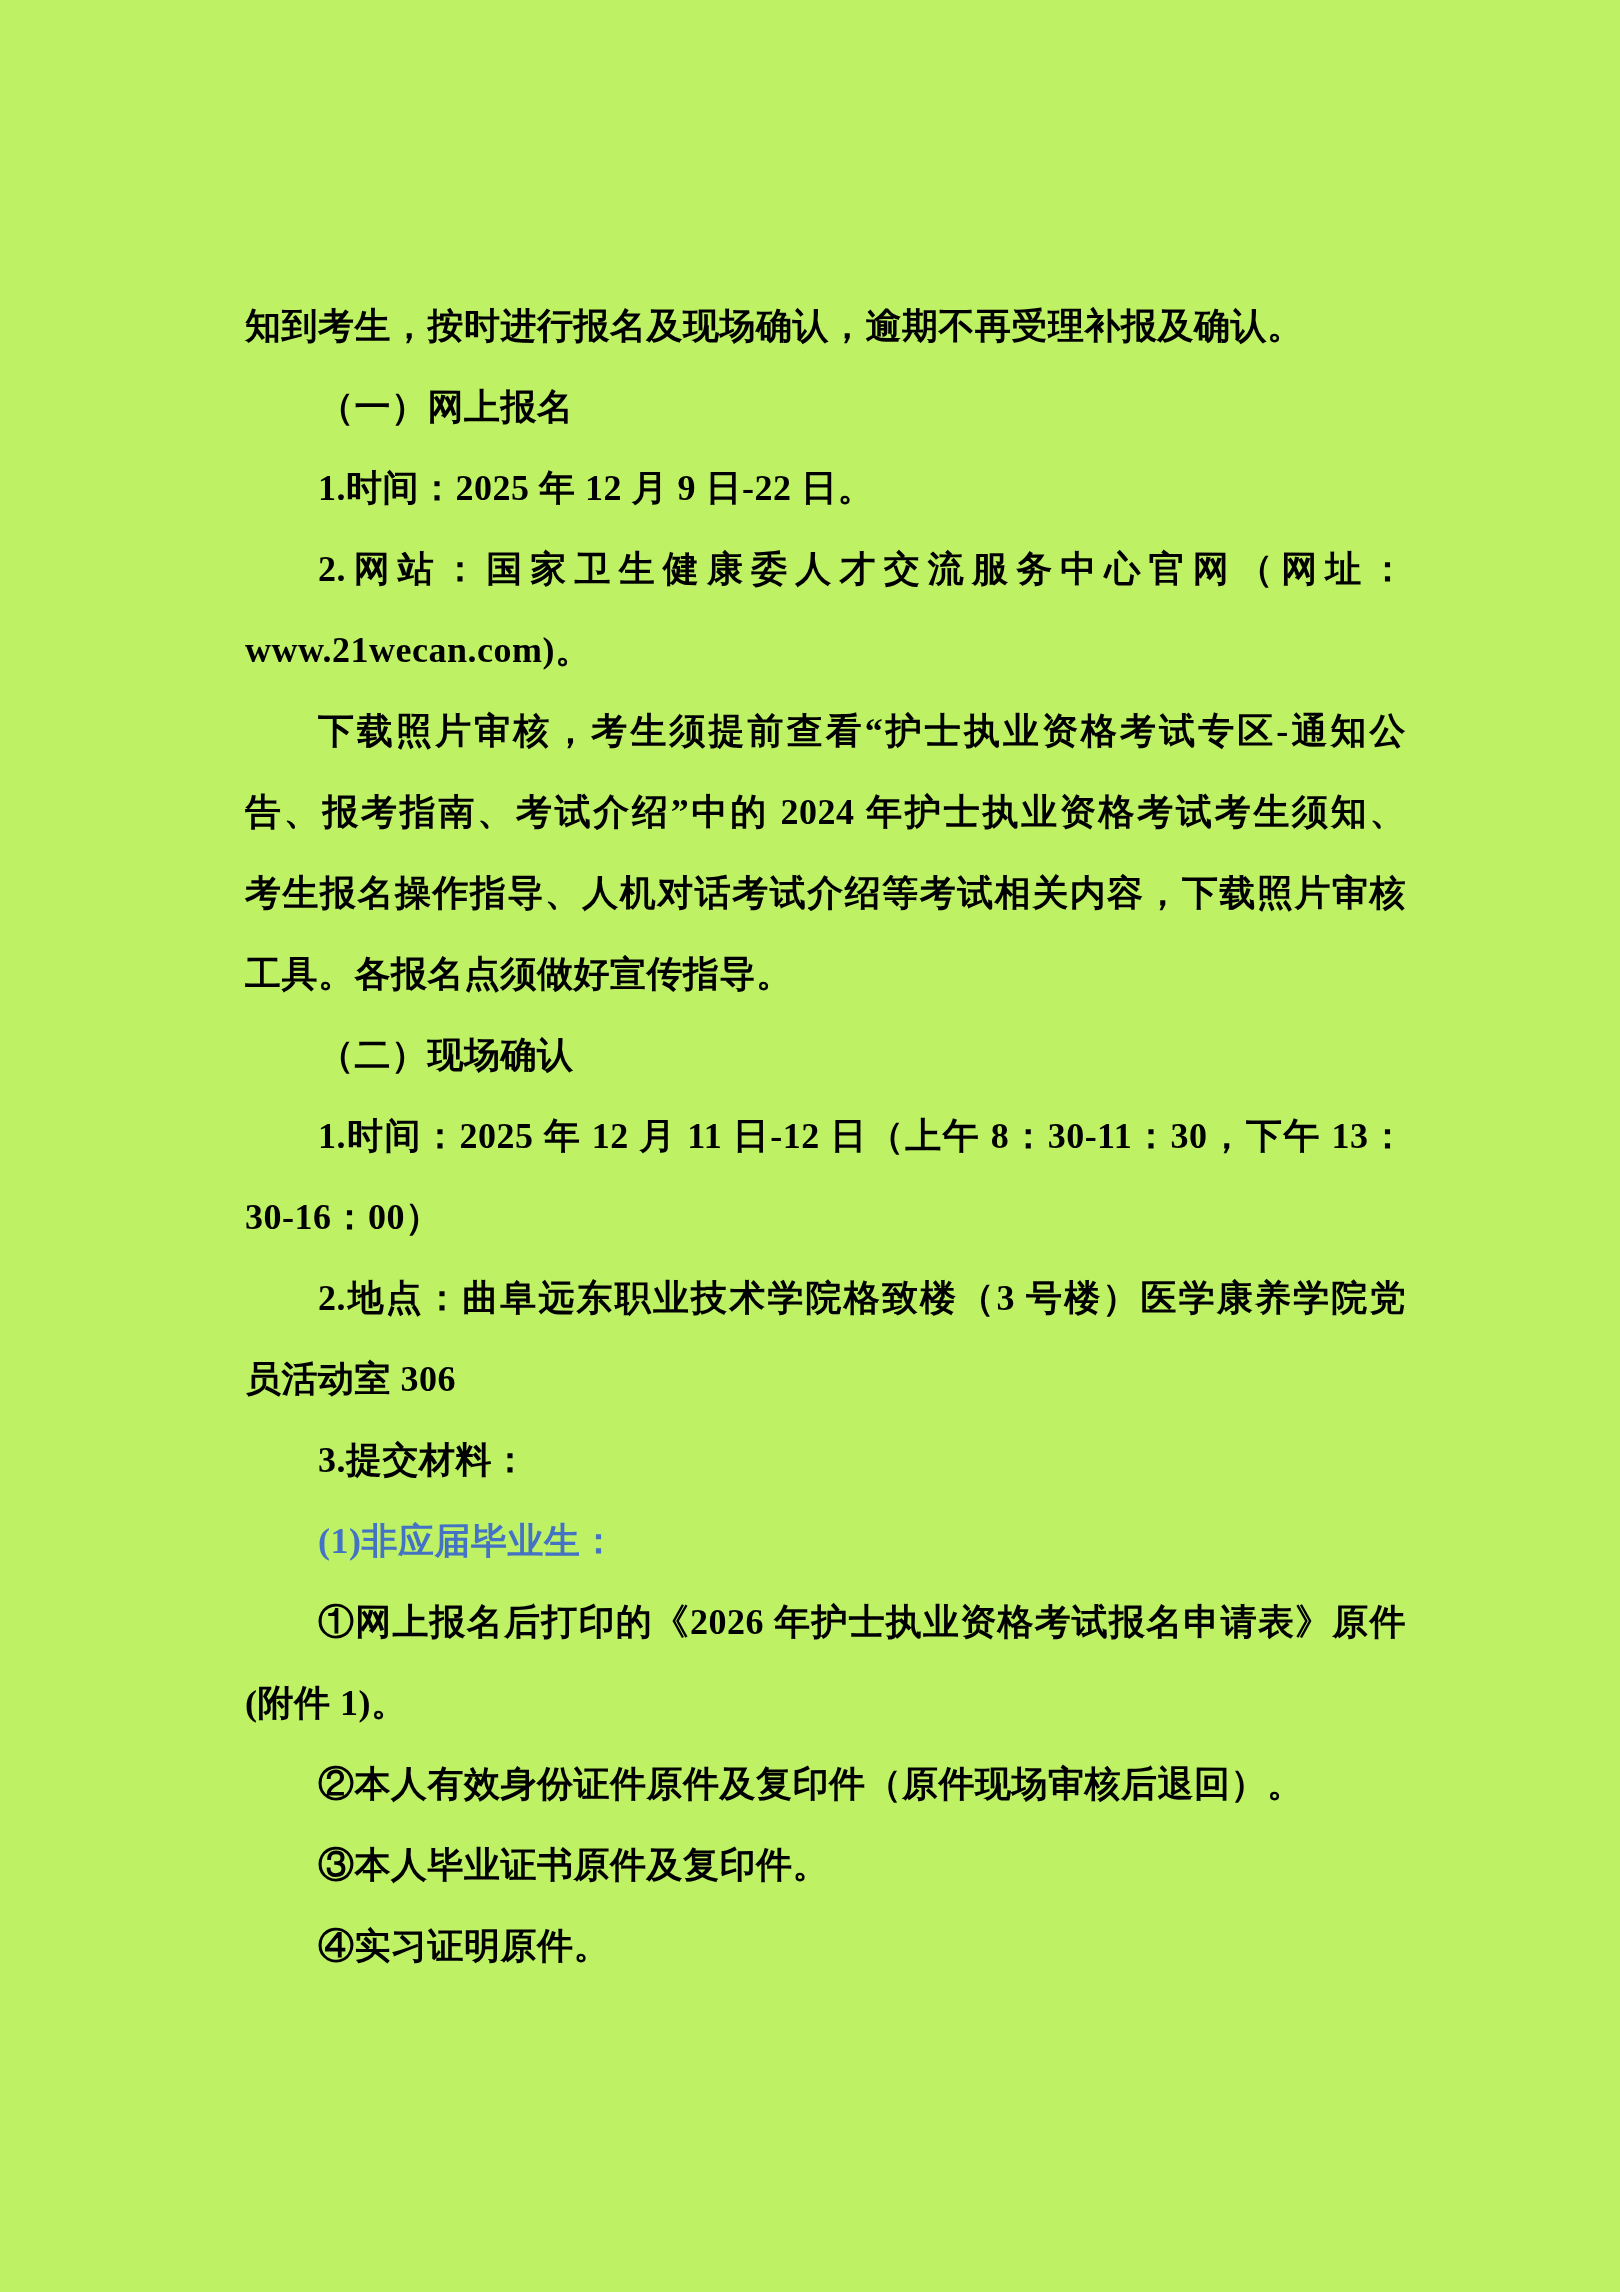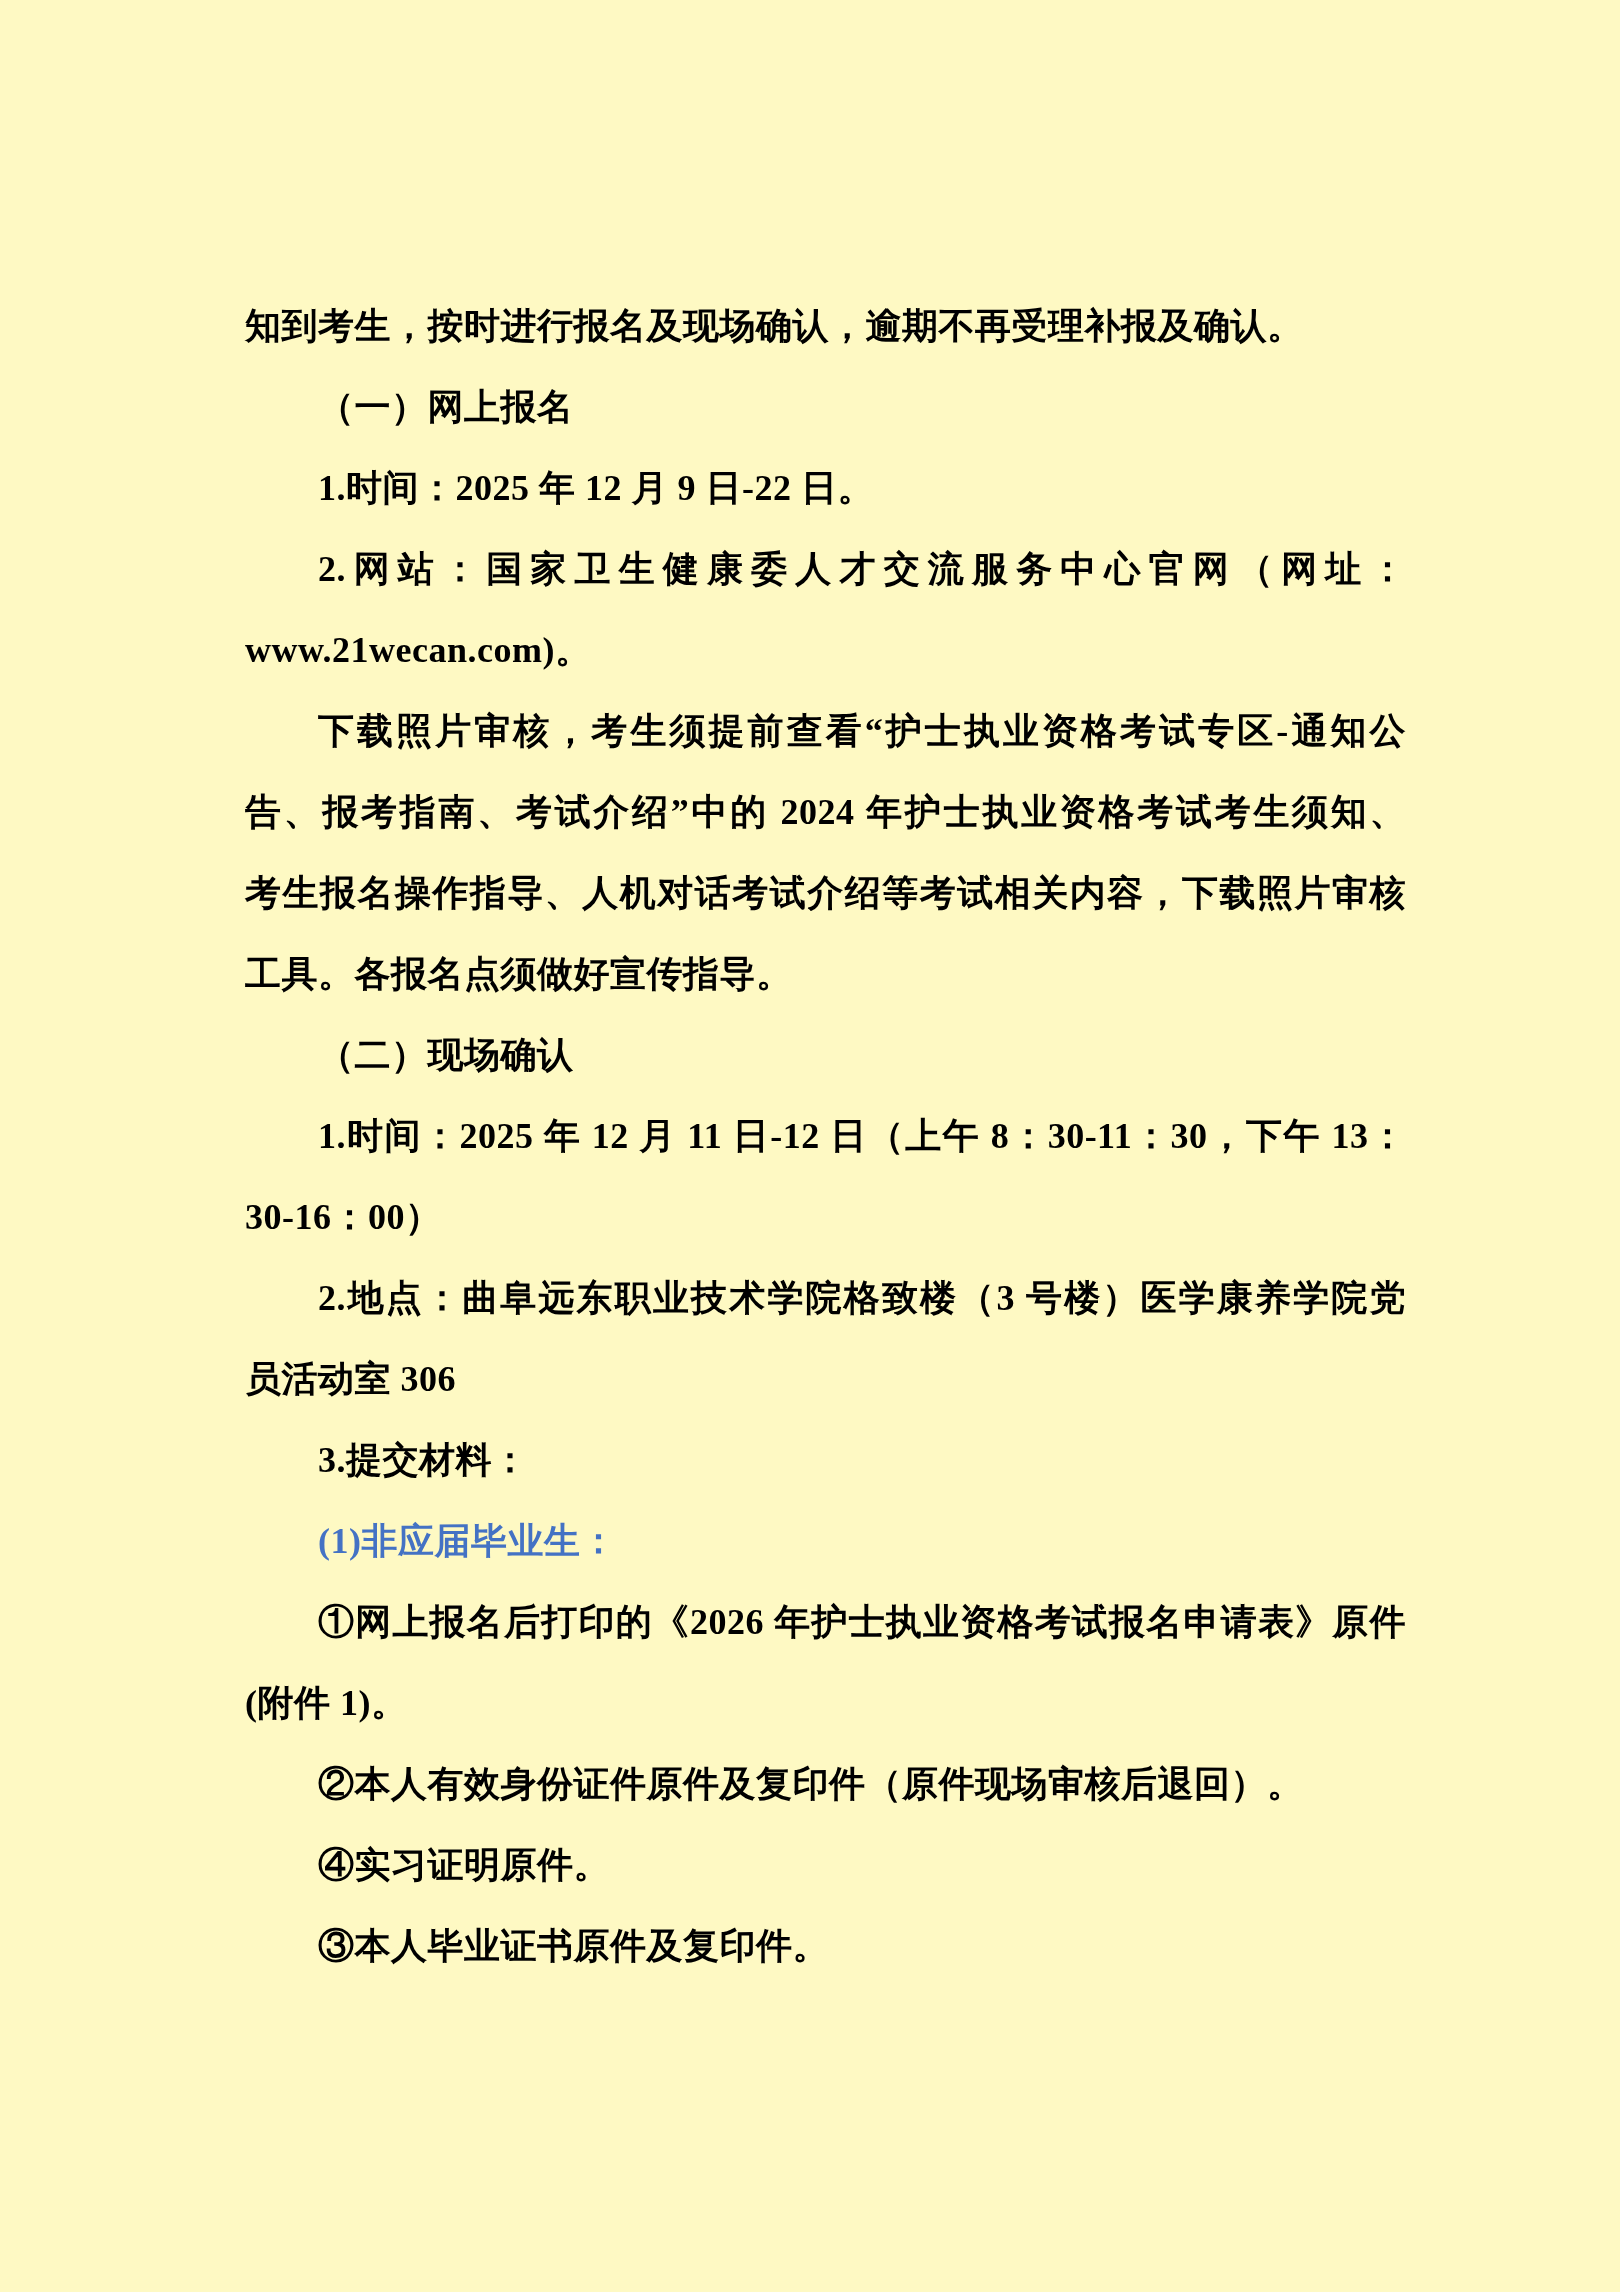--- a/index.html
+++ b/index.html
@@ -6,21 +6,21 @@
   body {
     width: 1620px;
     height: 2293px;
     background: #ffffff;
     position: relative;
     font-family: "Liberation Serif", "DejaVu Serif", serif;
   }
   .page {
     position: absolute;
     inset: 0;
-    background: #fef9c3;
+    background: #bef264;
     overflow: hidden;
   }
   .textblock {
     position: absolute;
     left: 245px;
     top: 286px;
     width: 1161px;
     font-size: 36px;
     color: #000000;
     letter-spacing: 0.5px;
@@ -58,17 +58,17 @@
     <div class="line indent">（二）现场确认</div>
     <div class="line indent stretch bold">1.时间：2025 年 12 月 11 日-12 日（上午 8：30-11：30，下午 13：</div>
     <div class="line bold">30-16：00）</div>
     <div class="line indent stretch bold">2.地点：曲阜远东职业技术学院格致楼（3 号楼）医学康养学院党</div>
     <div class="line bold">员活动室 306</div>
     <div class="line indent bold">3.提交材料：</div>
     <div class="line indent bold blue">(1)非应届毕业生：</div>
     <div class="line indent stretch">①网上报名后打印的《2026 年护士执业资格考试报名申请表》原件</div>
     <div class="line">(附件 1)。</div>
     <div class="line indent">②本人有效身份证件原件及复印件（原件现场审核后退回）。</div>
+    <div class="line indent">③本人毕业证书原件及复印件。</div>
     <div class="line indent">④实习证明原件。</div>
-    <div class="line indent">③本人毕业证书原件及复印件。</div>
   </div>
 </div>
 
 
 </body></html>

